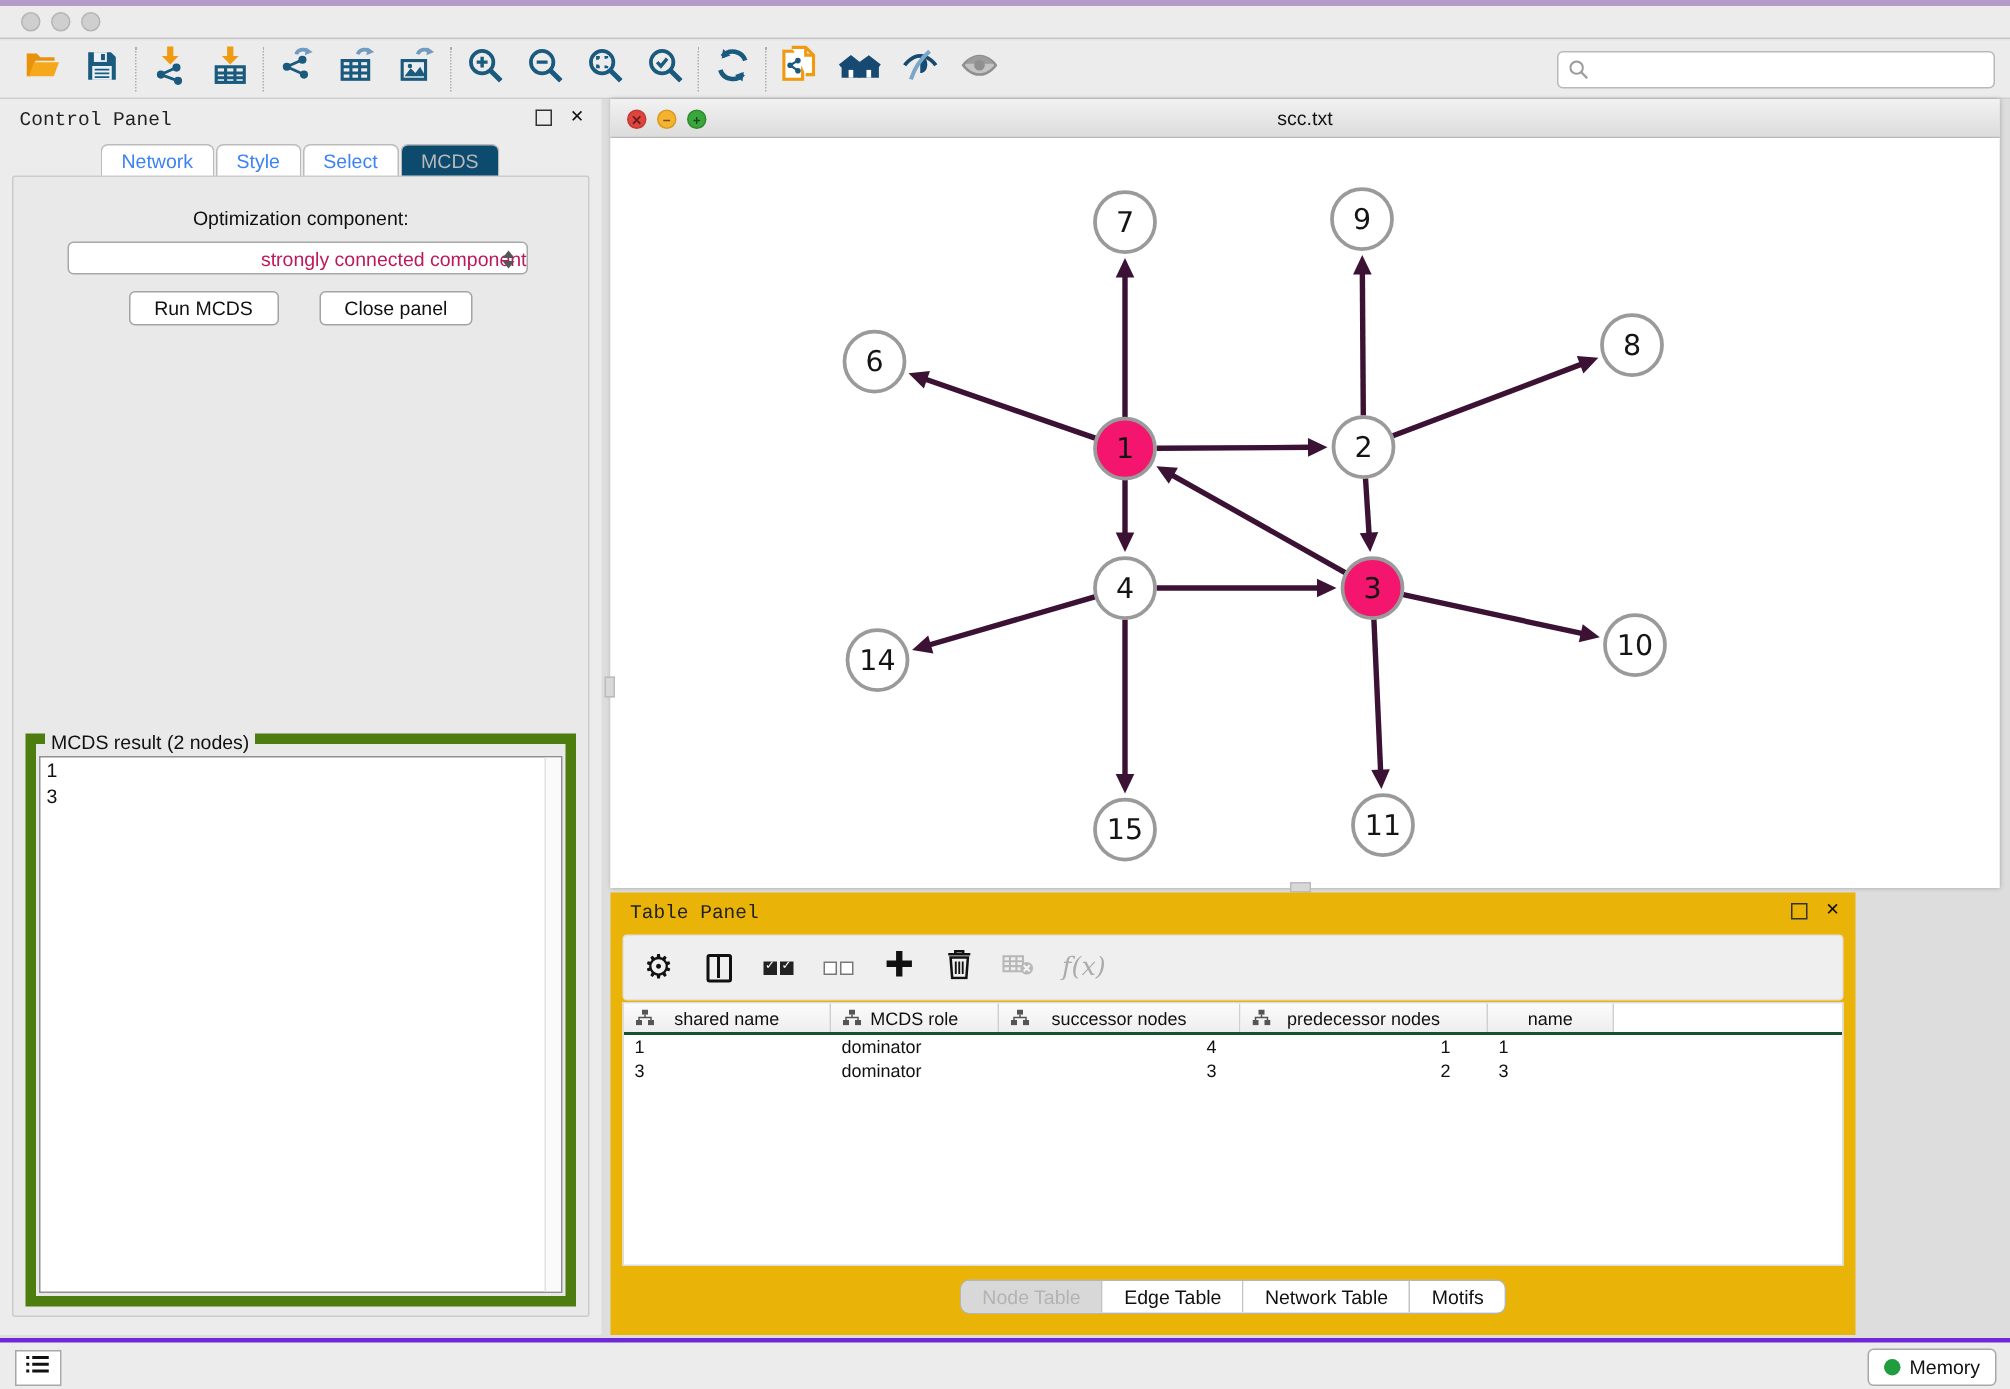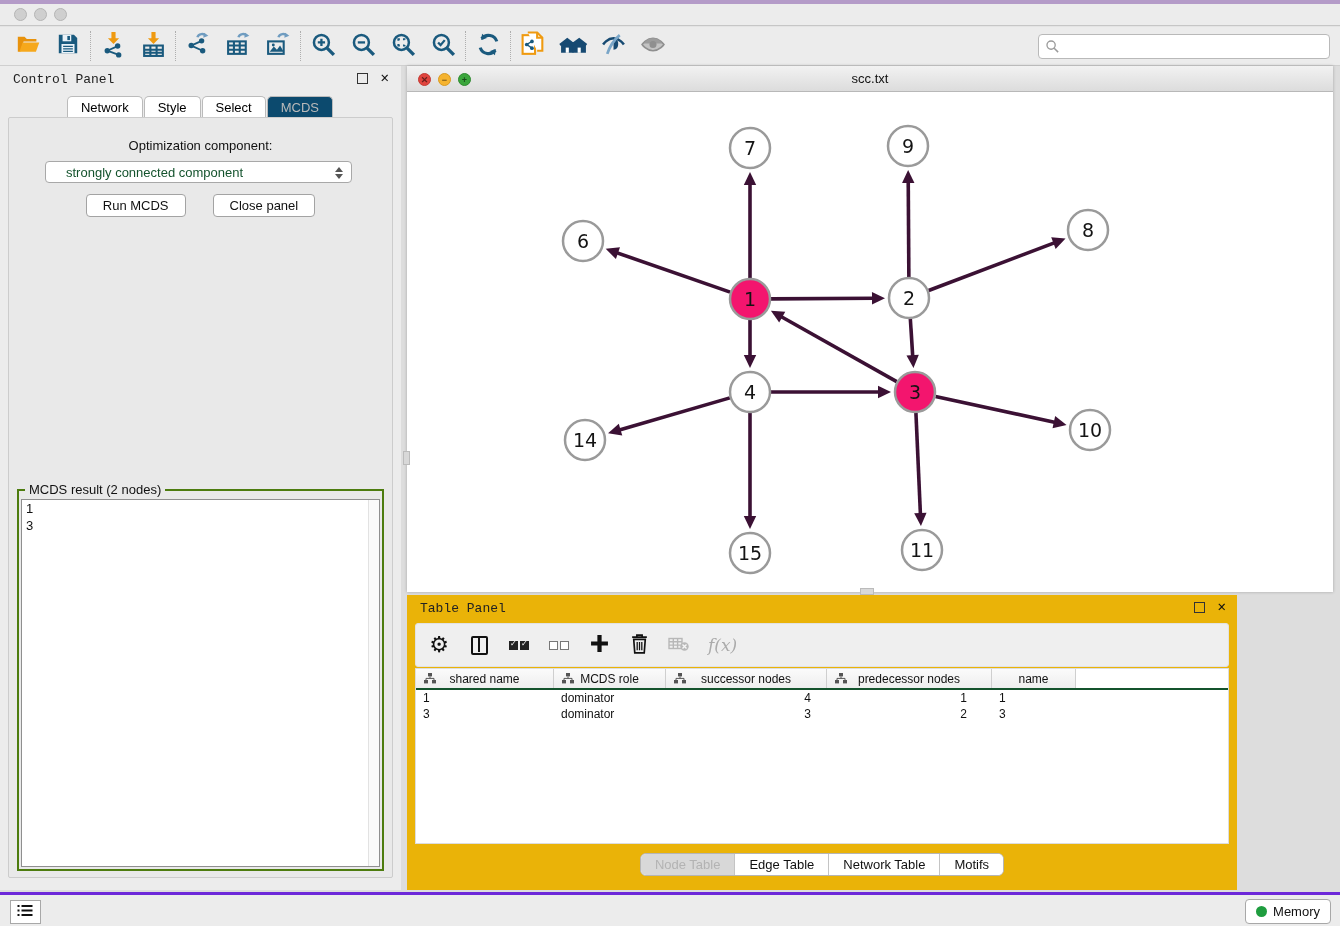--- a/index.html
+++ b/index.html
@@ -23,32 +23,32 @@
   
   .workspace { position:absolute; left:0; top:66px; width:1340px; height:826px; background:#dddddd; }
 
   
   .control-panel { position:absolute; left:0; top:0; width:401px; height:824px; background:#ececec; }
   .panel-header { position:absolute; left:0; top:0; width:100%; height:26px;font-family:Liberation Mono, monospace; }
   .panel-title { position:absolute; left:13px; top:6px; font-size:13px; color:#222; }
   .float-icon { position:absolute; top:7px; width:11px; height:11px; border:1.5px solid #333; }
   .close-icon { position:absolute; top:5px; font-size:14px; font-weight:bold; color:#111; line-height:14px; }
   .cp-tabs { position:absolute; left:0; top:30px; width:100%; display:flex; justify-content:center; }
-  .cp-tab { font-size:13px; padding:3px 13px; background:#fff; border:1px solid #bbb; border-bottom:none; border-radius:5px 5px 0 0; margin-right:1px; color:#000000; }
+  .cp-tab { font-size:13px; padding:3px 13px; background:#fff; border:1px solid #bbb; border-bottom:none; border-radius:5px 5px 0 0; margin-right:1px; color:#3b82f6; }
   .cp-tab.selected { background:#0c4a6e; color:#b9b9b9; }
   .cp-content { position:absolute; left:8px; right:8px; top:51px; bottom:12px; background:#e9e9e9; border:1px solid #cccccc; border-radius:2px; }
   .opt-label { position:absolute; left:0; right:0; top:20px; text-align:center; font-size:13px; color:#111; }
-  .criterion-select { position:absolute; left:36px; right:40px; top:43px; height:22px; background:#fff; border:1px solid #a8a8a8; border-radius:4px; font-size:13px; display:flex; align-items:center; padding-left:20px; color:#14532d; }
+  .criterion-select { position:absolute; left:36px; right:40px; top:43px; height:22px; background:#fff; border:1px solid #a8a8a8; border-radius:4px; font-size:13px; display:flex; align-items:center; padding-left:20px; color:#be185d;justify-content:flex-end; }
   .stepper { position:absolute; right:7px; top:3px; width:11px; height:16px; display:flex; flex-direction:column; align-items:center; justify-content:center; gap:2px; }
   .stepper i { width:0; height:0; border-left:4px solid transparent; border-right:4px solid transparent; }
   .stepper .up { border-bottom:5px solid #555; }
   .stepper .dn { border-top:5px solid #555; }
   .cp-buttons { position:absolute; left:0; right:0; top:76px; display:flex; justify-content:center; gap:27px; }
   .btn { background:#fff; border:1px solid #a3a3a3; border-radius:4px; font-size:13px; padding:3px 16px; color:#111; font-family:"Liberation Sans",sans-serif; }
-  .result-box { position:absolute; left:6px; right:6px; top:371px; bottom:6px; border:2px solid #4d7c0f; margin:0 2px; }
+  .result-box { position:absolute; left:6px; right:6px; top:371px; bottom:6px; border:7px solid #4d7c0f; margin:0 2px; }
   .result-legend { position:absolute; left:6px; top:-9px; background:#e9e9e9; padding:0 4px; font-size:13px; color:#111; }
   .result-area { position:absolute; left:2px; right:2px; top:8px; bottom:2px; background:#fff; border:1px solid #8f8f8f; overflow:hidden; }
   .result-line { font-size:13px; color:#111; padding-left:4px; line-height:17px; }
   .result-scroll { position:absolute; right:0; top:0; bottom:0; width:11px; background:#fafafa; border-left:1px solid #e2e2e2; }
 
   
   .network-window { position:absolute; left:407px; top:0; width:926px; height:526px; background:#fff; box-shadow:0 0 3px rgba(0,0,0,.25); }
   .net-titlebar { position:absolute; left:0; top:0; width:100%; height:26px; background:linear-gradient(#f2f2f2,#dcdcdc); border-bottom:1px solid #b8b8b8; }
   .net-title { position:absolute; left:0; right:0; top:5px; text-align:center; font-size:13px; color:#111; }
   .nt-light { position:absolute; top:7px; width:13px; height:13px; border-radius:50%; font-size:9px; font-weight:bold; text-align:center; line-height:12px; color:rgba(0,0,0,.55); }

